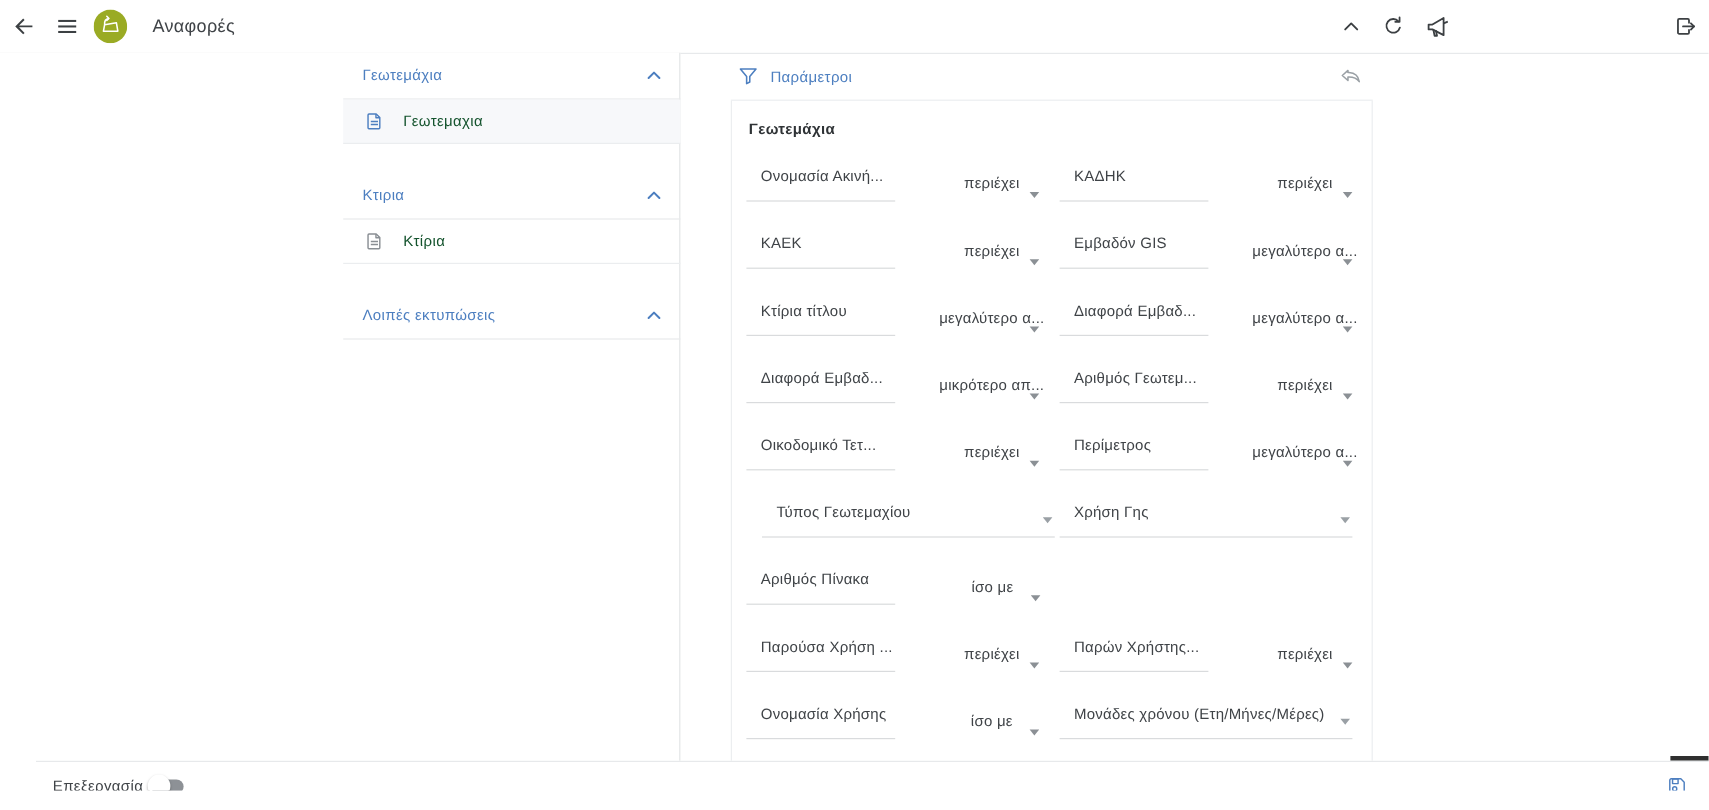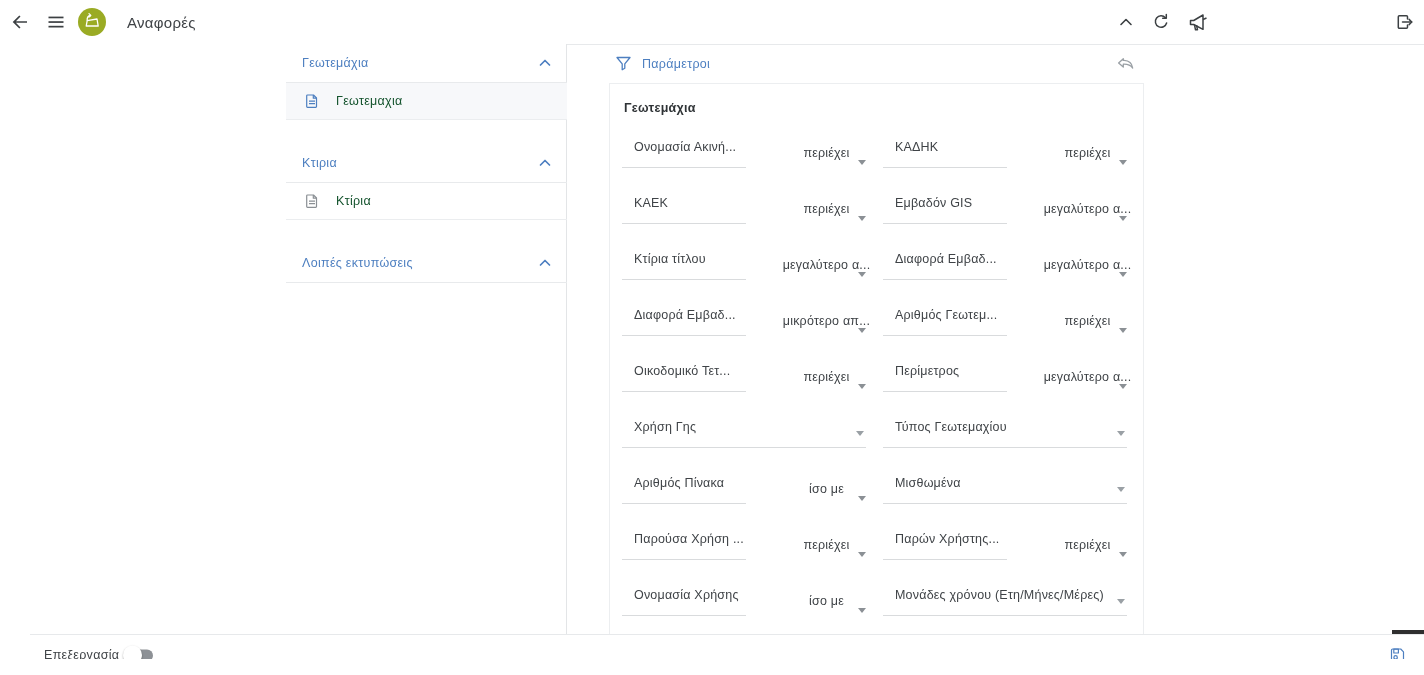--- a/index.html
+++ b/index.html
@@ -301,45 +301,40 @@
           <span class="flabel">Περίμετρος</span>
           <span class="fline"></span>
           <span class="fop">
             <span class="fop-val">μεγαλύτερο α...</span>
             <span class="caret"></span>
           </span>
         </div>
       </div>
 
       <div class="frow">
+        <div class="half right">
+          <span class="flabel">Τύπος Γεωτεμαχίου</span>
+          <span class="caret sel-caret"></span>
+          <span class="fline full"></span>
+        </div>
         <div class="half">
           <span class="flabel">Χρήση Γης</span>
           <span class="caret sel-caret"></span>
           <span class="fline full"></span>
         </div>
-        <div class="half right">
-          <span class="flabel">Τύπος Γεωτεμαχίου</span>
-          <span class="caret sel-caret"></span>
-          <span class="fline full"></span>
-        </div>
       </div>
 
       <div class="frow">
         <div class="half">
           <span class="flabel">Αριθμός Πίνακα</span>
           <span class="fline"></span>
           <span class="fop">
             <span class="fop-val">ίσο με</span>
             <span class="caret"></span>
           </span>
-        </div>
-        <div class="half right">
-          <span class="flabel">Μισθωμένα</span>
-          <span class="caret sel-caret"></span>
-          <span class="fline full"></span>
         </div>
       </div>
 
       <div class="frow">
         <div class="half">
           <span class="flabel">Παρούσα Χρήση ...</span>
           <span class="fline"></span>
           <span class="fop">
             <span class="fop-val">περιέχει</span>
             <span class="caret"></span>

